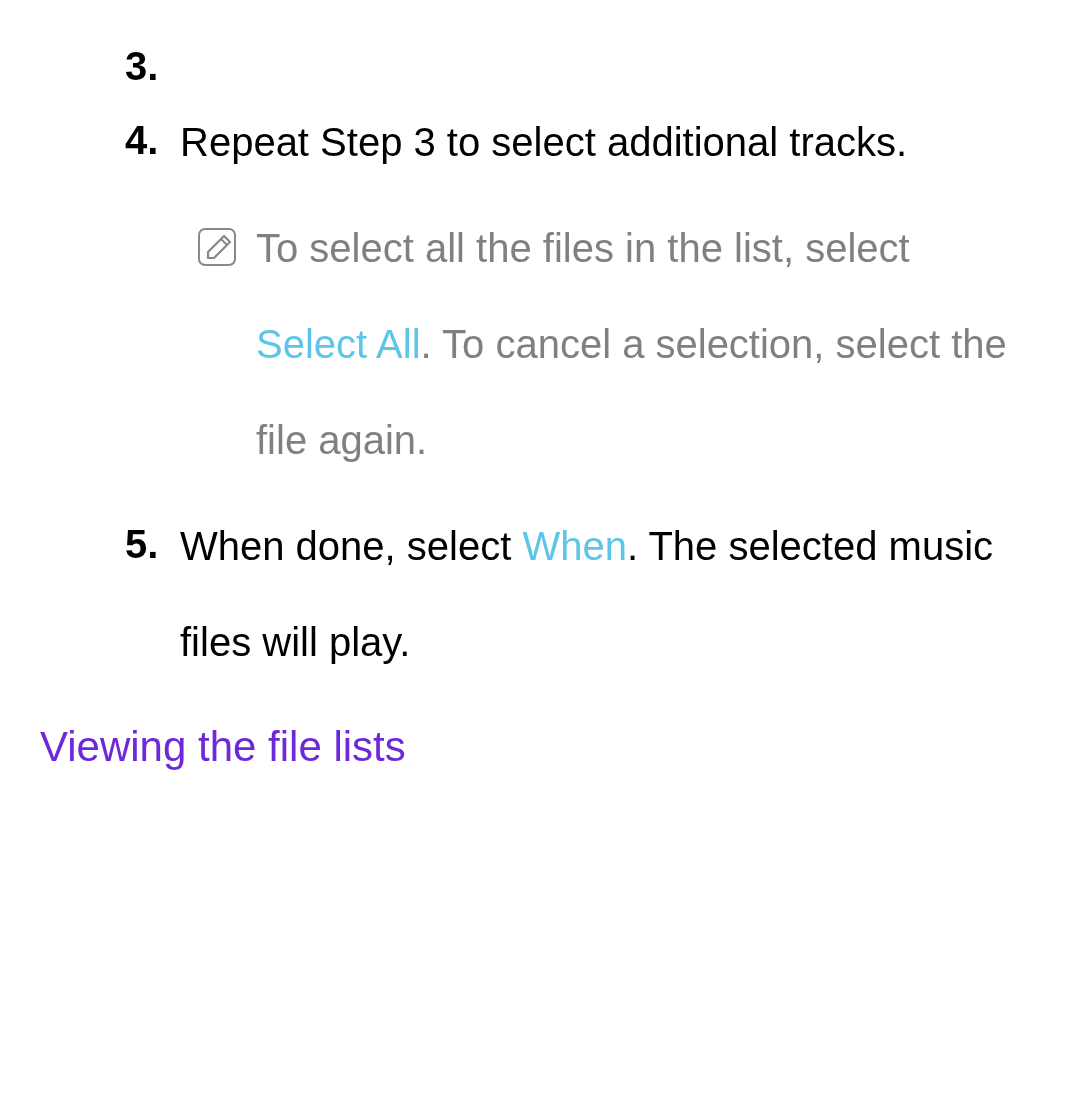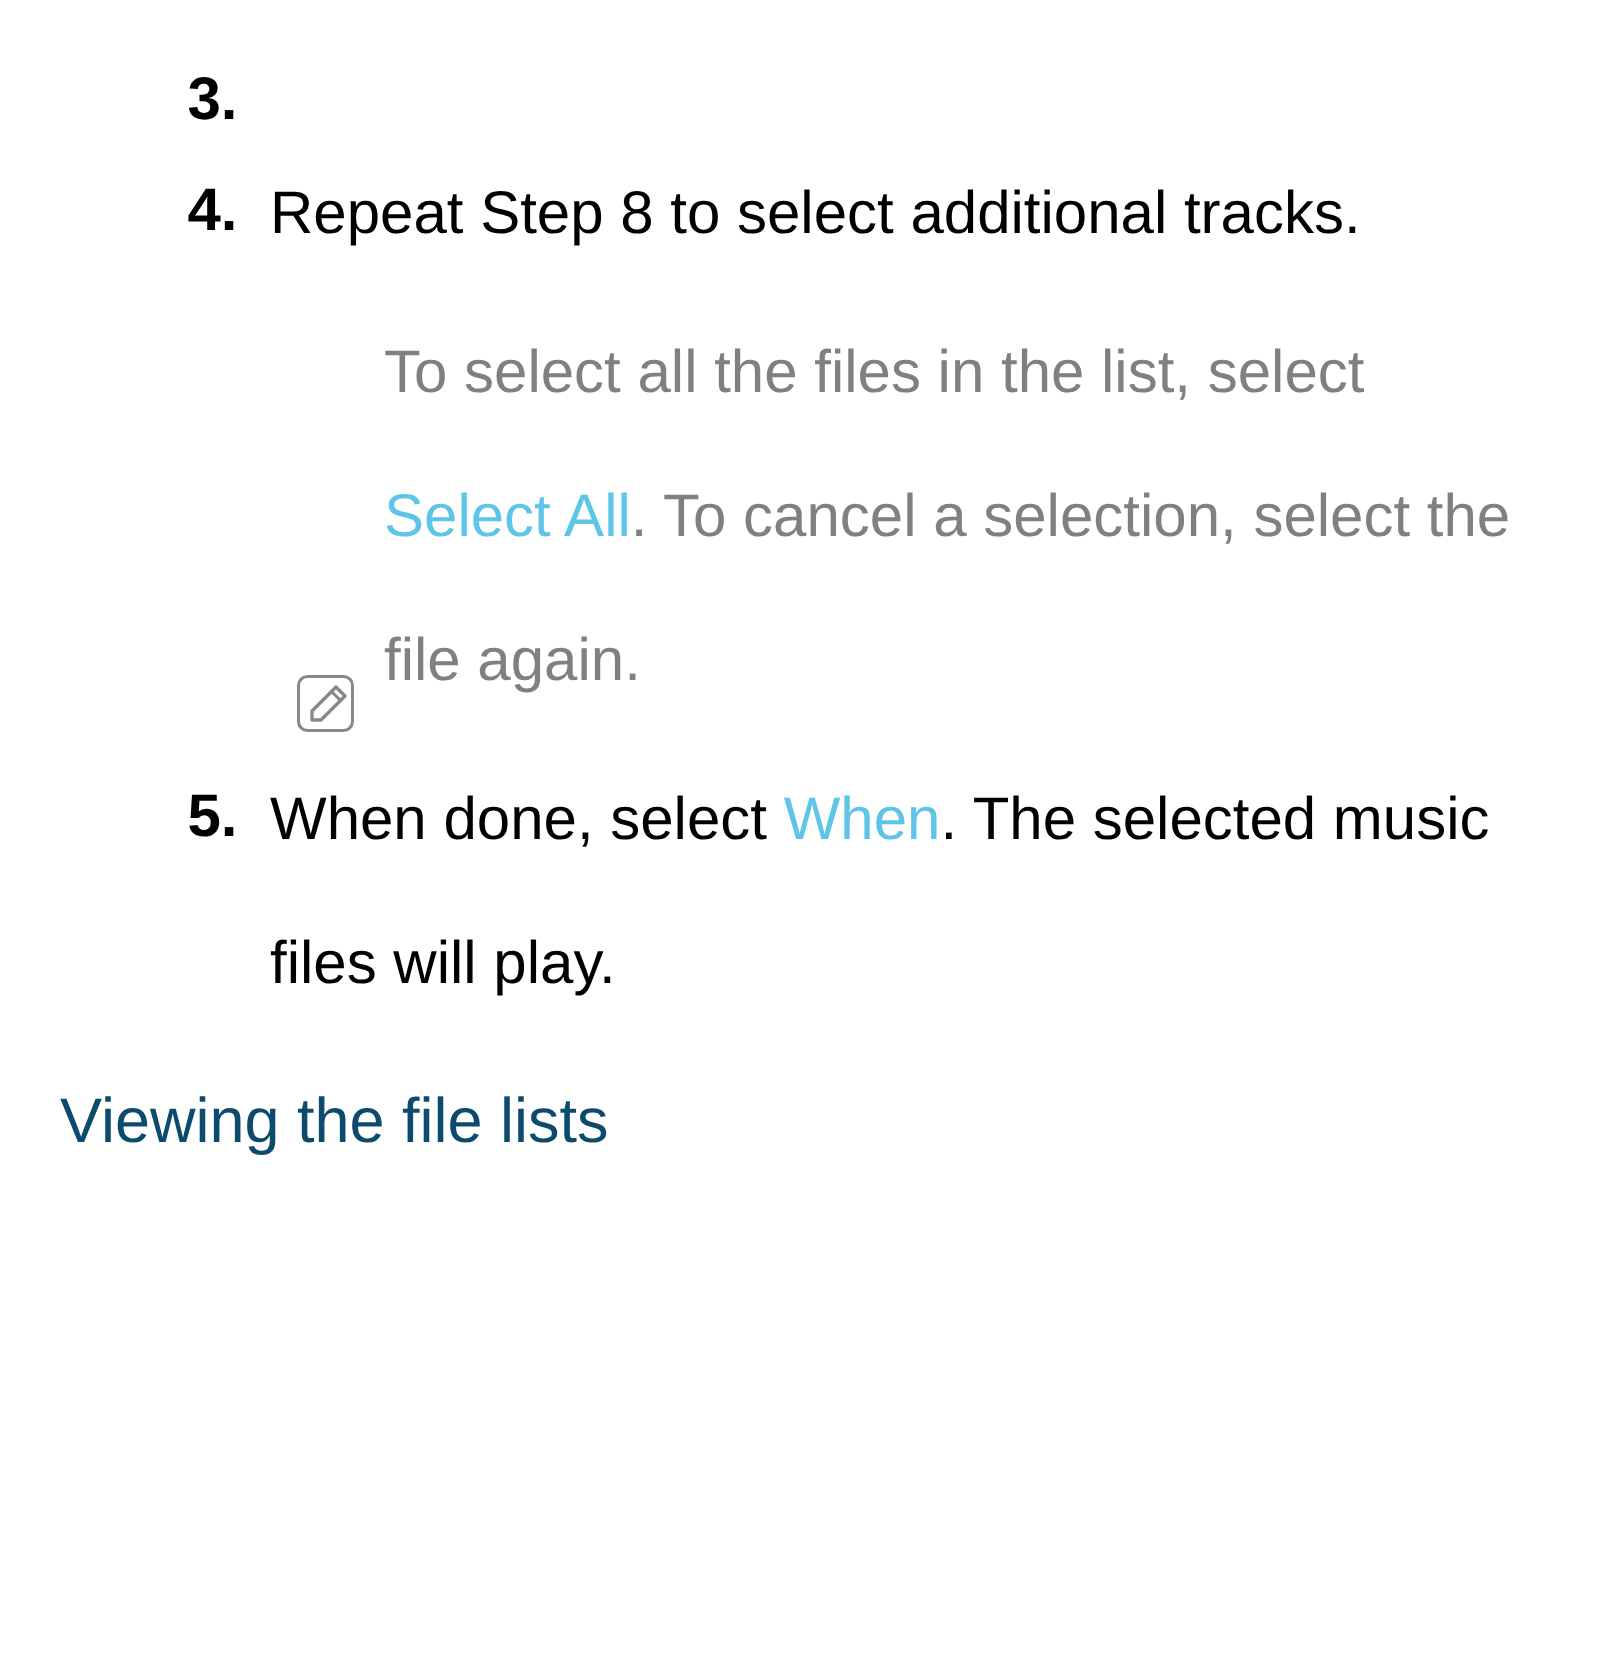--- a/index.html
+++ b/index.html
@@ -37,21 +37,21 @@
     .check-icon {
       display: inline-block;
       width: 36px;
       height: 32px;
       vertical-align: middle;
       position: relative;
       top: -2px;
     }
     .note-block {
       display: flex;
-      align-items: flex-end;
+      align-items: flex-start;
       padding-left: 178px;
       padding-right: 40px;
       margin-top: 10px;
       margin-bottom: 10px;
     }
     .note-icon {
       display: inline-block;
       width: 38px;
       height: 38px;
       border: 2.5px solid #888888;
@@ -65,36 +65,36 @@
       font-size: 40px;
       line-height: 2.4;
       color: #808080;
       flex: 1;
     }
     .highlight-cyan {
       color: #5ec5e8;
     }
     .section-heading {
       font-size: 42px;
-      color: #0c4a6e;
+      color: #6d28d9;
       margin-top: 30px;
       padding-left: 20px;
       line-height: 1.3;
     }
   </style>
 </head>
 <body>
 
 <div class="list-item">
   <div class="list-number">3.</div>
 </div>
 
 <div class="list-item">
   <div class="list-number">4.</div>
-  <div class="list-content">Repeat Step 8 to select additional tracks.</div>
+  <div class="list-content">Repeat Step 3 to select additional tracks.</div>
 </div>
 
 <div class="note-block">
   <span class="note-icon">
     <svg viewBox="0 0 38 38" width="38" height="38" style="position:absolute;top:0;left:0;">
       <path d="M 8 28 L 8 22 L 24 6 L 30 12 L 14 28 Z" fill="none" stroke="#888888" stroke-width="2.2" stroke-linejoin="round"></path>
       <line x1="21" y1="9" x2="27" y2="15" stroke="#888888" stroke-width="2"></line>
     </svg>
   </span>
   <div class="note-content">

